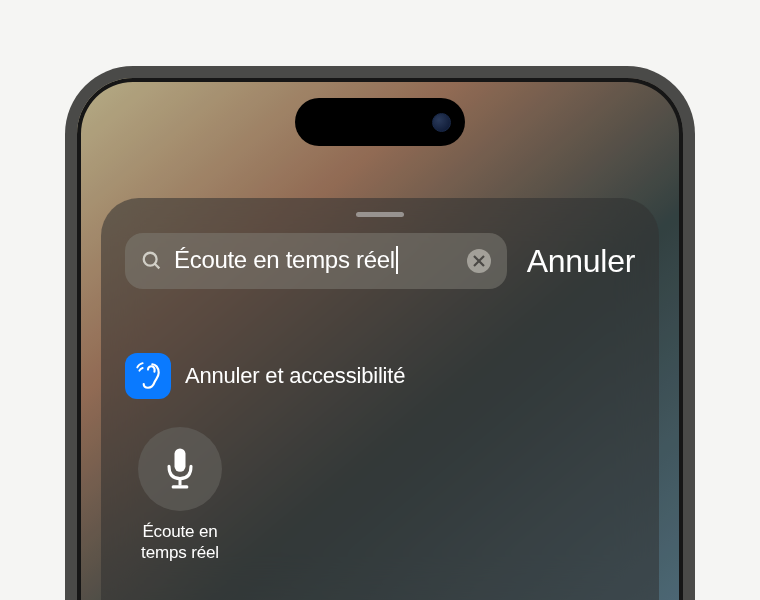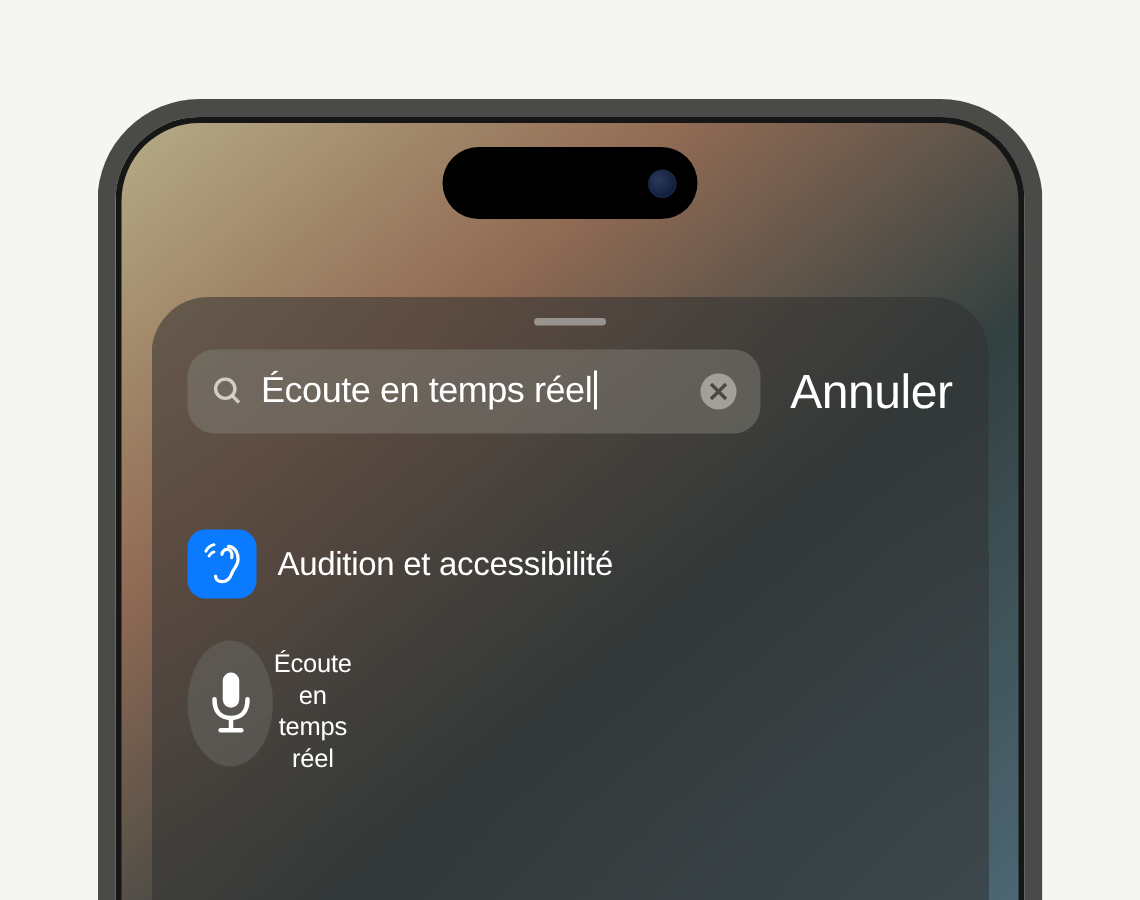--- a/index.html
+++ b/index.html
@@ -170,21 +170,21 @@
     
     .result-title {
       color: #fff;
       font-size: 22px;
       font-weight: 500;
       letter-spacing: -0.2px;
     }
     
     .control-item {
       display: flex;
-      flex-direction: row;
+      flex-direction: column;
       align-items: center;
       width: 110px;
     }
     
     .control-circle {
       width: 84px;
       height: 84px;
       border-radius: 50%;
       background: rgba(100, 98, 94, 0.62);
       display: flex;
@@ -238,21 +238,21 @@
     <div class="result-section">
       <div class="result-header">
         <div class="result-icon-box">
           <svg width="26" height="30" viewBox="0 0 24 28" fill="none" stroke="#fff" stroke-width="2" stroke-linecap="round">
             <path d="M16 3 C 19 3 22 6 22 11 C 22 15 19 17 18 20 C 17 23 15 25 12 25 C 9.5 25 8 23.5 8 21.5"></path>
             <path d="M12 8 C 12 6 14 4.5 16 5 C 18 5.5 18.5 8 18 10"></path>
             <path d="M2 6 C 3 4 5 2.5 7 2" stroke-width="1.8"></path>
             <path d="M4 9 C 4.5 8 5.5 7 7 6.5" stroke-width="1.8"></path>
           </svg>
         </div>
-        <div class="result-title">Audition et accessibilité</div>
+        <div class="result-title">Annuler et accessibilité</div>
       </div>
 
       <div class="control-item">
         <div class="control-circle">
           <svg width="34" height="44" viewBox="0 0 24 32" fill="#fff">
             <rect x="8" y="1" width="8" height="17" rx="4"></rect>
             <path d="M4 14 C 4 20 7 23 12 23 C 17 23 20 20 20 14" fill="none" stroke="#fff" stroke-width="2.2" stroke-linecap="round"></path>
             <line x1="12" y1="23" x2="12" y2="28" stroke="#fff" stroke-width="2.2"></line>
             <line x1="7" y1="29" x2="17" y2="29" stroke="#fff" stroke-width="2.2" stroke-linecap="round"></line>
           </svg>

